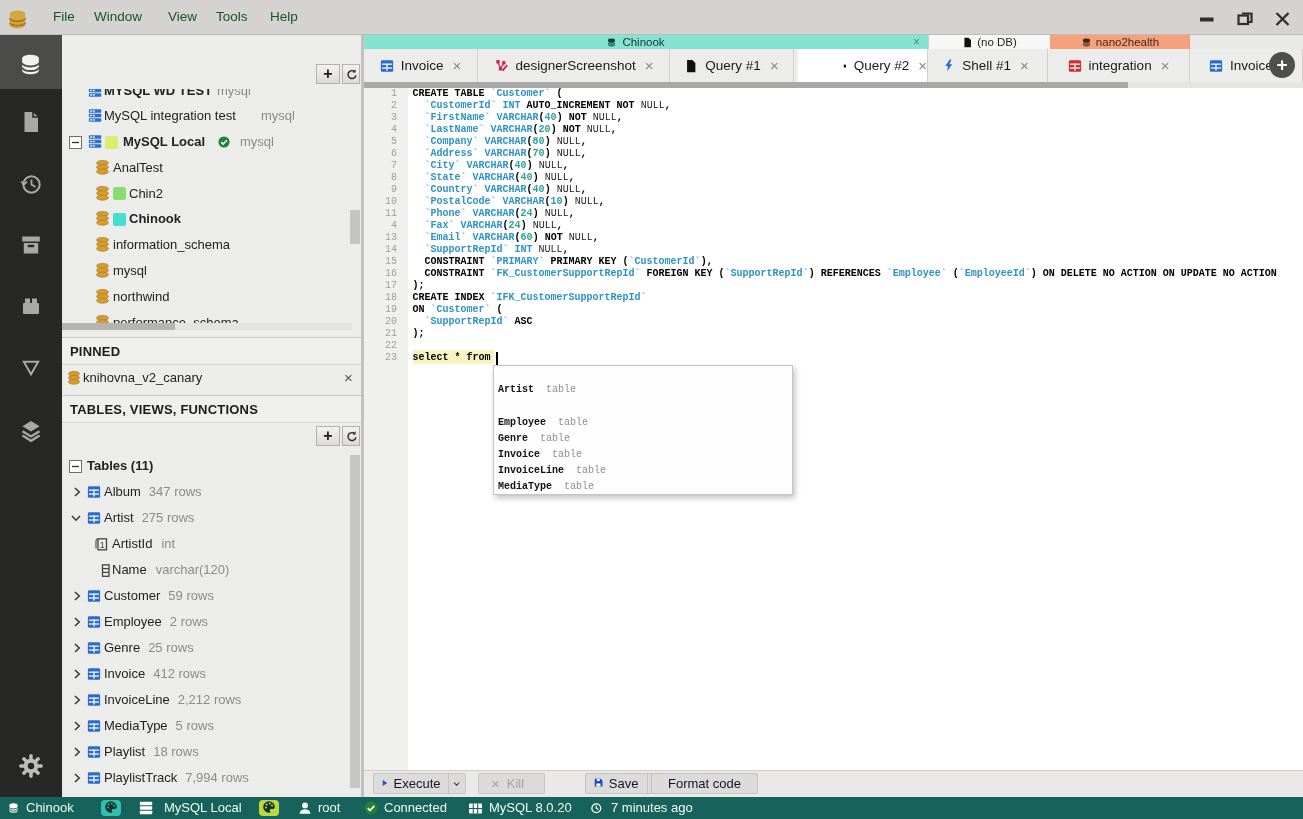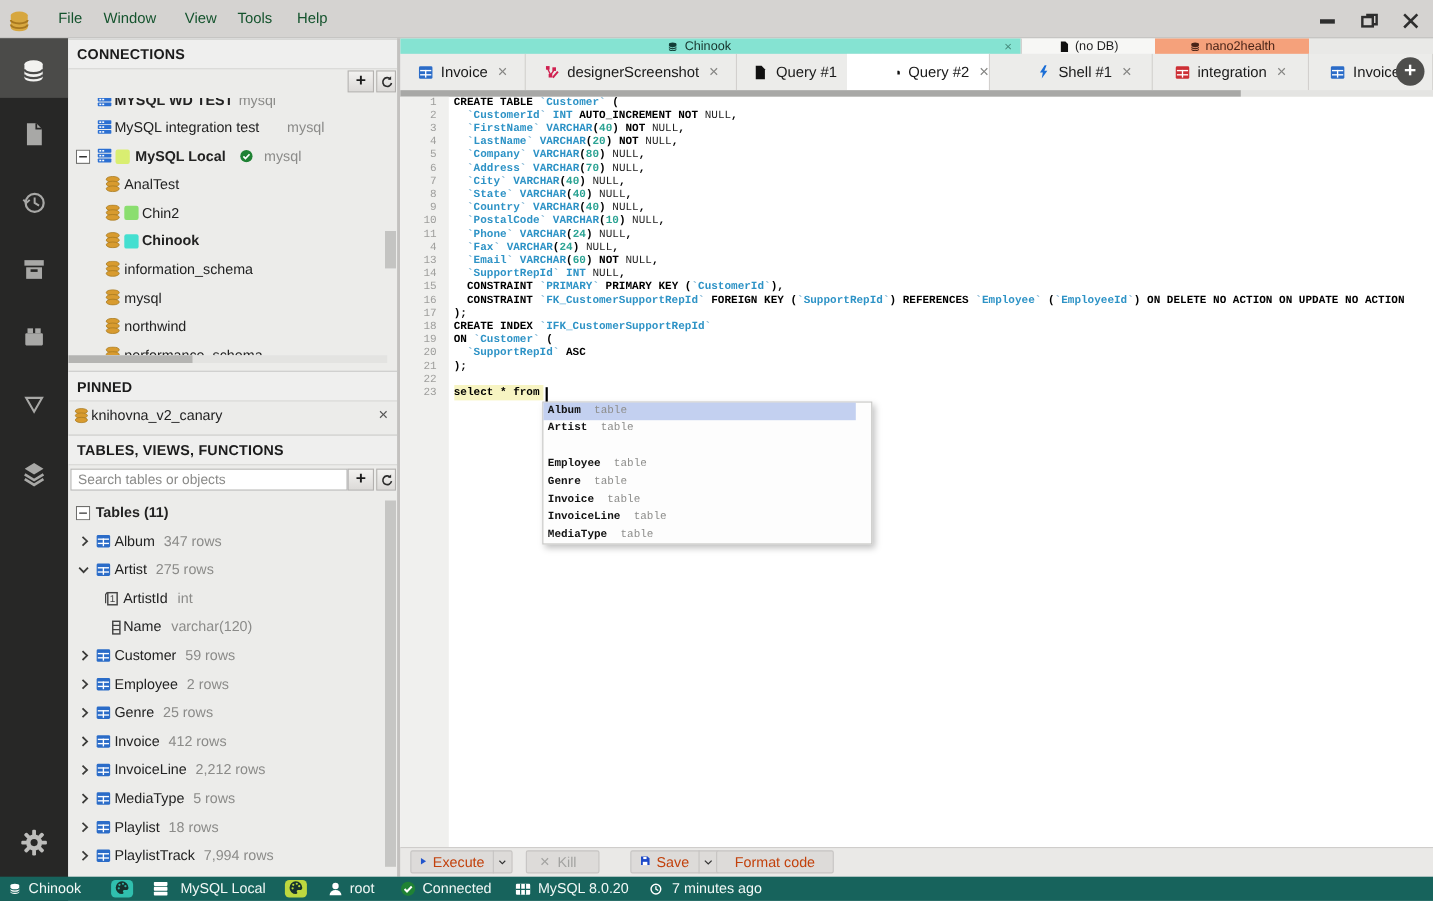--- a/index.html
+++ b/index.html
@@ -47,21 +47,21 @@
 .cl .p{font-weight:normal;color:#1f1f1f}
 #wordhl{left:48.5px;top:262px;width:81px;height:14.2px;background:#f7f4c2;z-index:0}
 #cursor{left:131.7px;top:264px;width:2.1px;height:12.6px;background:#000;z-index:3}
 
 #ac{left:493px;top:365px;width:300px;height:130px;background:#fdfdfd;border:1px solid #c6c6c4;box-shadow:2px 3px 6px rgba(0,0,0,.25)}
 .acr{position:absolute;left:0;width:284px;height:16.2px;font-family:"Liberation Mono",monospace;font-size:10px;line-height:16.2px;color:#111;font-weight:bold;white-space:pre}
 .acr .m{color:#8e8e8c;font-weight:normal}
 .acsel{background:#c3d0f0}
 
 #toolbar{left:364px;top:770px;width:939px;height:27px;background:#eae9e7;border-top:1px solid #cfcdcb}
-.tbtn{position:absolute;top:772.5px;height:21px;background:#dddbd9;border:1px solid #c6c4c2;border-radius:2px;display:flex;align-items:center;font-size:13px;color:#c2410c;white-space:nowrap}
+.tbtn{position:absolute;top:772.5px;height:21px;background:#dddbd9;border:1px solid #c6c4c2;border-radius:2px;display:flex;align-items:center;font-size:13px;color:#0f172a;white-space:nowrap}
 .tbtn .dvd{width:1px;height:21px;background:#c6c4c2;margin:0}
 
 #status{left:0;top:797px;width:1303px;height:22px;background:#17635c;color:#f2f8f6;font-size:13px}
 #status .it{position:absolute;top:0;line-height:22px;white-space:nowrap}
 #status > svg{position:absolute;top:50%;transform:translateY(-50%)}
 .badge{position:absolute;top:2.5px;width:20px;height:16.5px;border-radius:4px}
 </style></head><body>
 <div id="titlebar" class="abs">
     <div style="position:absolute;left:5px;top:6.5px"><svg width="25" height="25" viewBox="0 0 26 26">
         <path d="M5 7 v12 a8 3.3 0 0 0 16 0 v-12" fill="#d7a73f"></path>
@@ -137,23 +137,20 @@
         <rect x="11.4" y="2.2" width="3.2" height="5" rx="1" fill="#bdbdbb" transform="rotate(180 13 13)"></rect>
         <rect x="11.4" y="2.2" width="3.2" height="5" rx="1" fill="#bdbdbb" transform="rotate(225 13 13)"></rect>
         <rect x="11.4" y="2.2" width="3.2" height="5" rx="1" fill="#bdbdbb" transform="rotate(270 13 13)"></rect>
         <rect x="11.4" y="2.2" width="3.2" height="5" rx="1" fill="#bdbdbb" transform="rotate(315 13 13)"></rect>
         <circle cx="13" cy="13" r="6.8" fill="#bdbdbb"></circle>
         <circle cx="13" cy="13" r="3" fill="#272726"></circle>
       </svg>
     </div>
   </div>
 <div id="side" class="abs">
-    <div class="band" style="top:0px">
-      <span>CONNECTIONS</span>
-    </div>
     <div class="sbtn" style="left:254px;top:29px;width:24px;height:20px;font-size:16px;font-weight:bold">+</div>
     <div class="sbtn" style="left:280px;top:29px;width:18px;height:20px">
       <svg width="13" height="13" viewBox="0 0 15 15">
         <path d="M11.5 4.5 A4.6 4.6 0 1 0 12.6 8.6" fill="none" stroke="#2b2b2b" stroke-width="1.7"></path>
         <path d="M12.2 1.5 v3.6 h-3.6 z" fill="#2b2b2b"></path>
       </svg>
     </div>
     <div class="abs" style="left:0;top:53.5px;width:299px;height:234.5px;overflow:hidden">
       <div class="row" style="top:-11.0px">
         <span style="left:26px;top:5px">
@@ -305,21 +302,20 @@
           <ellipse cx="7" cy="7.3" rx="5.9" ry="2.6" fill="#d89b2f" stroke="#a87a20" stroke-width="0.7"></ellipse>
           <ellipse cx="7" cy="11.6" rx="5.9" ry="2.6" fill="#d89b2f" stroke="#a87a20" stroke-width="0.7"></ellipse>
         </svg>
       </span>
       <span class="t" style="left:21px">knihovna_v2_canary</span>
       <span class="t" style="left:282px;color:#555;font-size:15px">×</span>
     </div>
     <div class="band" style="top:360px">
       <span>TABLES, VIEWS, FUNCTIONS</span>
     </div>
-    <div class="sinput" style="left:2px;top:391px;width:252px;height:20px">Search tables or objects</div>
     <div class="sbtn" style="left:254px;top:391px;width:24px;height:20px;font-size:16px;font-weight:bold">+</div>
     <div class="sbtn" style="left:280px;top:391px;width:18px;height:20px">
       <svg width="13" height="13" viewBox="0 0 15 15">
         <path d="M11.5 4.5 A4.6 4.6 0 1 0 12.6 8.6" fill="none" stroke="#2b2b2b" stroke-width="1.7"></path>
         <path d="M12.2 1.5 v3.6 h-3.6 z" fill="#2b2b2b"></path>
       </svg>
     </div>
     <div class="row" style="top:418px">
       <span style="left:7px;top:0">
         <svg width="13" height="13" viewBox="0 0 13 13" style="top:7px">
@@ -531,21 +527,21 @@
       <span>designerScreenshot</span>
       <span class="x">×</span>
     </div>
     <div class="ftab" style="left:306px;width:124px;">
       <svg width="14" height="14" viewBox="0 0 16 16">
         <path d="M3.5 1 h6 l3.5 3.5 v10.5 h-9.5 z" fill="#111"></path>
       </svg>
       <span>Query #1</span>
       <span class="x">×</span>
     </div>
-    <div class="ftab" style="left:406px;width:130px;background:#fff;padding-left:45px;">
+    <div class="ftab" style="left:434px;width:130px;background:#fff;padding-left:45px;">
       <svg width="14" height="14" viewBox="0 0 16 16">
         <path d="M3.5 1 h6 l3.5 3.5 v10.5 h-9.5 z" fill="#111"></path>
       </svg>
       <span>Query #2</span>
       <span class="x">×</span>
     </div>
     <div class="ftab" style="left:560px;width:124px;">
       <svg width="13" height="13" viewBox="0 0 14 16">
         <path d="M8.5 0.5 L3.2 8.6 H6.4 L5.2 15.2 L11.5 6.6 H8.1 L10.6 0.5 z" fill="#1b6ed6"></path>
       </svg>
@@ -620,21 +616,20 @@
     <div class="cl" style="top:204.3px">CREATE INDEX <span class="b">`</span><span class="i">IFK_CustomerSupportRepId</span><span class="b">`</span></div>
     <div class="cl" style="top:216.3px">ON <span class="b">`</span><span class="i">Customer</span><span class="b">`</span> (</div>
     <div class="cl" style="top:228.3px">  <span class="b">`</span><span class="i">SupportRepId</span><span class="b">`</span> ASC</div>
     <div class="cl" style="top:240.3px">);</div>
     <div class="cl" style="top:252.3px"></div>
     <div class="cl" style="top:264.3px">select * from&nbsp;</div>
     <div id="wordhl" class="abs"></div>
     <div id="cursor" class="abs"></div>
   </div>
 <div id="ac" class="abs">
-    <div class="acr acsel" style="top:0.0px"><span style="margin-left:4px">Album</span>  <span class="m">table</span></div>
     <div class="acr" style="top:16.2px"><span style="margin-left:4px">Artist</span>  <span class="m">table</span></div>
     <div class="acr" style="top:48.599999999999994px"><span style="margin-left:4px">Employee</span>  <span class="m">table</span></div>
     <div class="acr" style="top:64.8px"><span style="margin-left:4px">Genre</span>  <span class="m">table</span></div>
     <div class="acr" style="top:81.0px"><span style="margin-left:4px">Invoice</span>  <span class="m">table</span></div>
     <div class="acr" style="top:97.19999999999999px"><span style="margin-left:4px">InvoiceLine</span>  <span class="m">table</span></div>
     <div class="acr" style="top:113.39999999999999px"><span style="margin-left:4px">MediaType</span>  <span class="m">table</span></div>
   </div>
 <div id="toolbar" class="abs"></div>
 <div class="tbtn abs" style="left:372.5px;width:93px">
     <svg width="9" height="10" viewBox="0 0 9 10" style="margin:0 6px 0 8px">
@@ -643,21 +638,21 @@
     <span>Execute</span>
     <span class="dvd" style="margin-left:8px"></span>
     <svg width="23" height="21" viewBox="0 0 23 21">
       <path d="M7.5 9 l4 4 4 -4" fill="none" stroke="#333" stroke-width="1.5"></path>
     </svg>
   </div>
 <div class="tbtn abs" style="left:478px;width:67px;color:#a3a3a1">
     <span style="margin:0 7px 0 12px;font-size:15px">×</span>
     <span>Kill</span>
   </div>
-<div class="tbtn abs" style="left:573px;width:81px">
+<div class="tbtn abs" style="left:585px;width:81px">
     <svg width="11.5" height="11.5" viewBox="0 0 12 12" style="margin:0 6px 0 8px">
       <path d="M1 0.5 h8.2 l2.3 2.3 v8.2 h-10.5 z" fill="#1d49c8"></path>
       <rect x="3.2" y="7" width="5.6" height="4" fill="#fff"></rect>
       <rect x="3.8" y="1" width="4" height="2.6" fill="#fff"></rect>
     </svg>
     <span>Save</span>
     <span class="dvd" style="margin-left:8px"></span>
     <svg width="23" height="21" viewBox="0 0 23 21">
       <path d="M7.5 9 l4 4 4 -4" fill="none" stroke="#333" stroke-width="1.5"></path>
     </svg>

